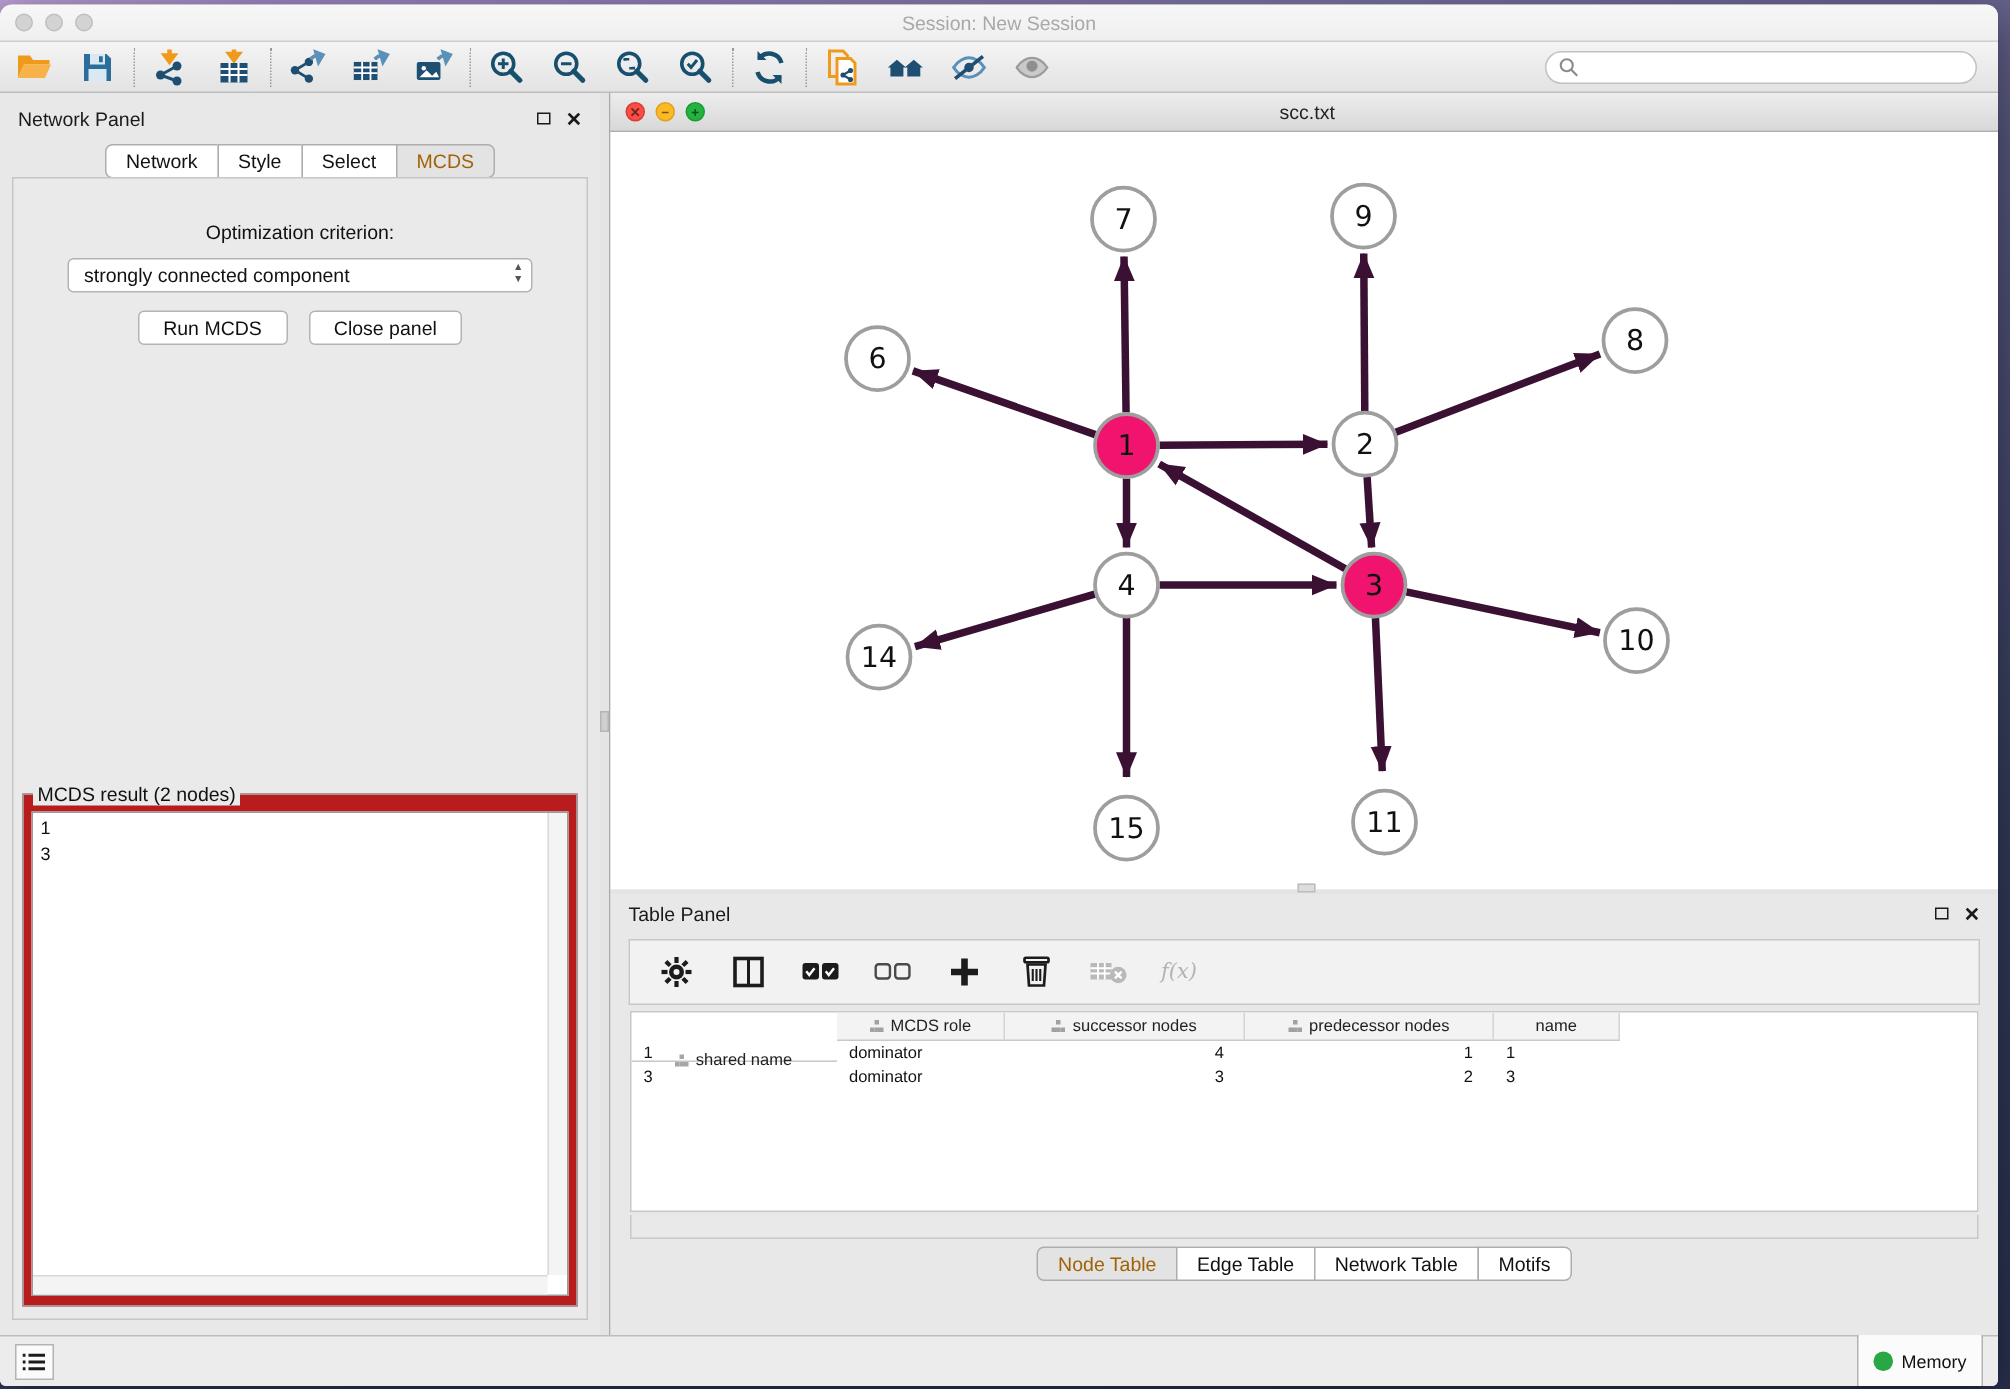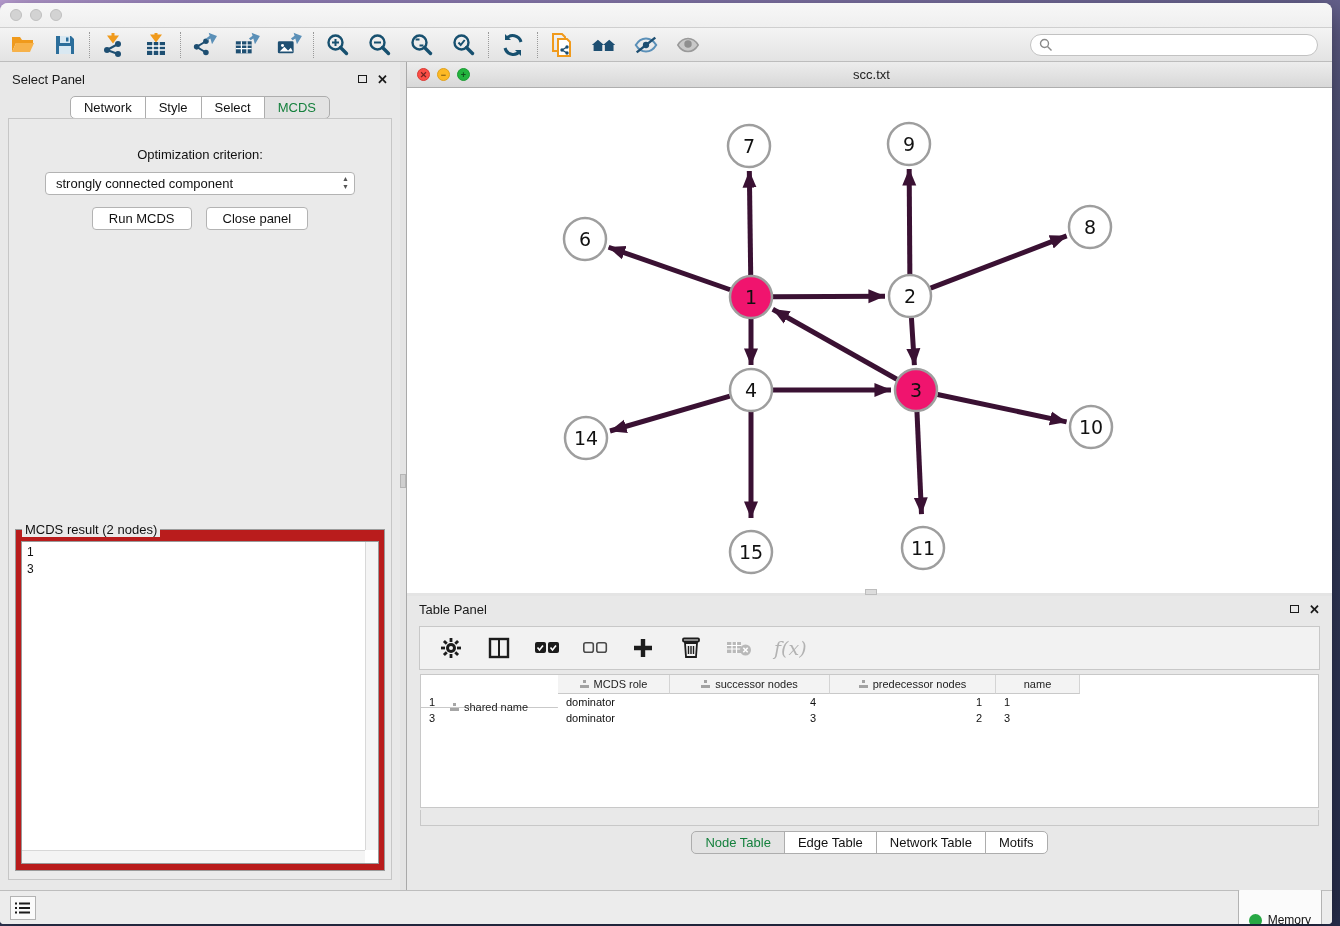--- a/index.html
+++ b/index.html
@@ -35,21 +35,21 @@
   .control-panel { width:400px; flex:0 0 auto; background:#e8e8e8; position:relative; }
   .cp-header { height:34px; display:flex; align-items:center; padding:0 12px; }
   .cp-title { font-size:13px; color:#1a1a1a; }
   .panel-btns { margin-left:auto; display:flex; gap:10px; align-items:center; }
   .float-btn { width:9px; height:8px; border:1.5px solid #1a1a1a; display:inline-block; }
   .close-btn { font-size:13px; font-weight:bold; color:#1a1a1a; line-height:1; }
   .seg-tabs { display:flex; justify-content:center; }
   .seg-tab { font-size:13px; padding:3px 13px; background:#fff; border:1px solid #adadad; margin-left:-1px; color:#111; }
   .seg-tab:first-child { border-radius:5px 0 0 5px; margin-left:0; }
   .seg-tab:last-child { border-radius:0 5px 5px 0; }
-  .seg-tab.active { background:#e3e3e3; color:#15803d; }
+  .seg-tab.active { background:#e3e3e3; color:#a16207; }
   .cp-box { position:absolute; left:8px; right:8px; top:56px; bottom:10px; border:1px solid #c6c6c6; background:#eaeaea; }
   .opt-label { text-align:center; font-size:13px; margin-top:28px; color:#111; }
   .mac-select { width:310px; height:23px; margin:10px auto 0; background:#fff; border:1px solid #b3b3b3;
     border-radius:4px; display:flex; align-items:center; font-size:13px; padding-left:10px; color:#111; position:relative; }
   .sel-stepper { position:absolute; right:5px; top:2px; font-size:7px; color:#555; line-height:8px; text-align:center; }
   .btn-row { display:flex; justify-content:center; gap:14px; margin-top:12px; }
   .mac-btn { background:#fff; border:1px solid #b3b3b3; border-radius:4px; font-size:13px; padding:3px 16px; color:#111; }
   .result-fieldset { position:absolute; left:6px; right:6px; top:374px; bottom:8px;
     border:1px solid #9a9a9a; background:#b91c1c;margin-top:36px; }
   .result-legend { position:absolute; top:-8px; left:6px; background:#eaeaea; padding:0 3px; font-size:13px; color:#111; }
@@ -85,35 +85,36 @@
   .hier-icon:before { content:""; position:absolute; top:0; left:3px; width:3px; height:3px; background:#777; }
   .hier-icon:after { content:""; position:absolute; bottom:0; left:0; width:3px; height:3px; background:#777;
     box-shadow:3px 0 0 #777, 6px 0 0 #777; }
   .tp-scrollstrip { position:absolute; left:13px; right:13px; bottom:64px; height:16px; background:#e9e9e9; border:1px solid #c8c8c8; border-top:none; }
   .tp-tabs { position:absolute; left:0; right:0; bottom:36px; display:flex; justify-content:center; }
   
   .statusbar { height:34px; background:#ececec; border-top:1px solid #bdbdbd; display:flex; align-items:center;
     padding:0 10px; flex:0 0 auto; }
   .list-btn { width:26px; height:24px; background:#fbfbfb; border:1px solid #b3b3b3; display:flex; align-items:center; justify-content:center; }
   .memory-btn { margin-left:auto; height:40px; background:#fbfbfb; border:1px solid #b3b3b3; border-radius:3px;
-    display:flex; align-items:flex-end; gap:6px; padding:0 10px; font-size:12px; color:#111; }
+    display:flex; align-items:center; gap:6px; padding:0 10px; font-size:12px; color:#111; }
   .mem-dot { width:13px; height:13px; border-radius:50%; background:#27a844; }
-  .fx-icon { font-family:"DejaVu Serif", serif; font-style:italic; font-size:19px; color:#b3b3b3; }
+  .fx-icon { font-family:"DejaVu Serif", serif; font-style:italic; font-size:14px; color:#b3b3b3; }
 </style>
 </head>
 <body>
 
 <div class="app-window">
 
   <div class="titlebar">
     <div class="tl-group">
       <span class="tl"></span>
       <span class="tl"></span>
       <span class="tl"></span>
     </div>
+    <div class="win-title">Session: New Session</div>
   </div>
 
   <div class="toolbar">
     <div class="tb-group">
       <span class="tb-icon">
         <svg width="26" height="24" viewBox="0 0 26 24">
             <path d="M2 4h8l2 3h11v3H6L2 19z" fill="#f09a1c"></path>
             <path d="M2 19l4-9h18l-4 9z" fill="#f7b24a"></path>
           </svg>
       </span>
@@ -251,21 +252,21 @@
           <circle cx="5.5" cy="5.5" r="4" stroke="#8a8a8a" stroke-width="1.4" fill="none"></circle>
           <path d="M8.5 8.5l4 4" stroke="#8a8a8a" stroke-width="1.4"></path>
         </svg>
     </div>
   </div>
 
   <div class="main">
 
     <div class="control-panel">
       <div class="cp-header">
-        <span class="cp-title">Select Panel</span>
+        <span class="cp-title">Network Panel</span>
         <span class="panel-btns">
           <span class="float-btn"></span>
           <span class="close-btn">✕</span>
         </span>
       </div>
       <div class="seg-tabs" id="cp-tabs">
           <span class="seg-tab">Network</span>
           <span class="seg-tab">Style</span>
           <span class="seg-tab">Select</span>
           <span class="seg-tab active">MCDS</span>

